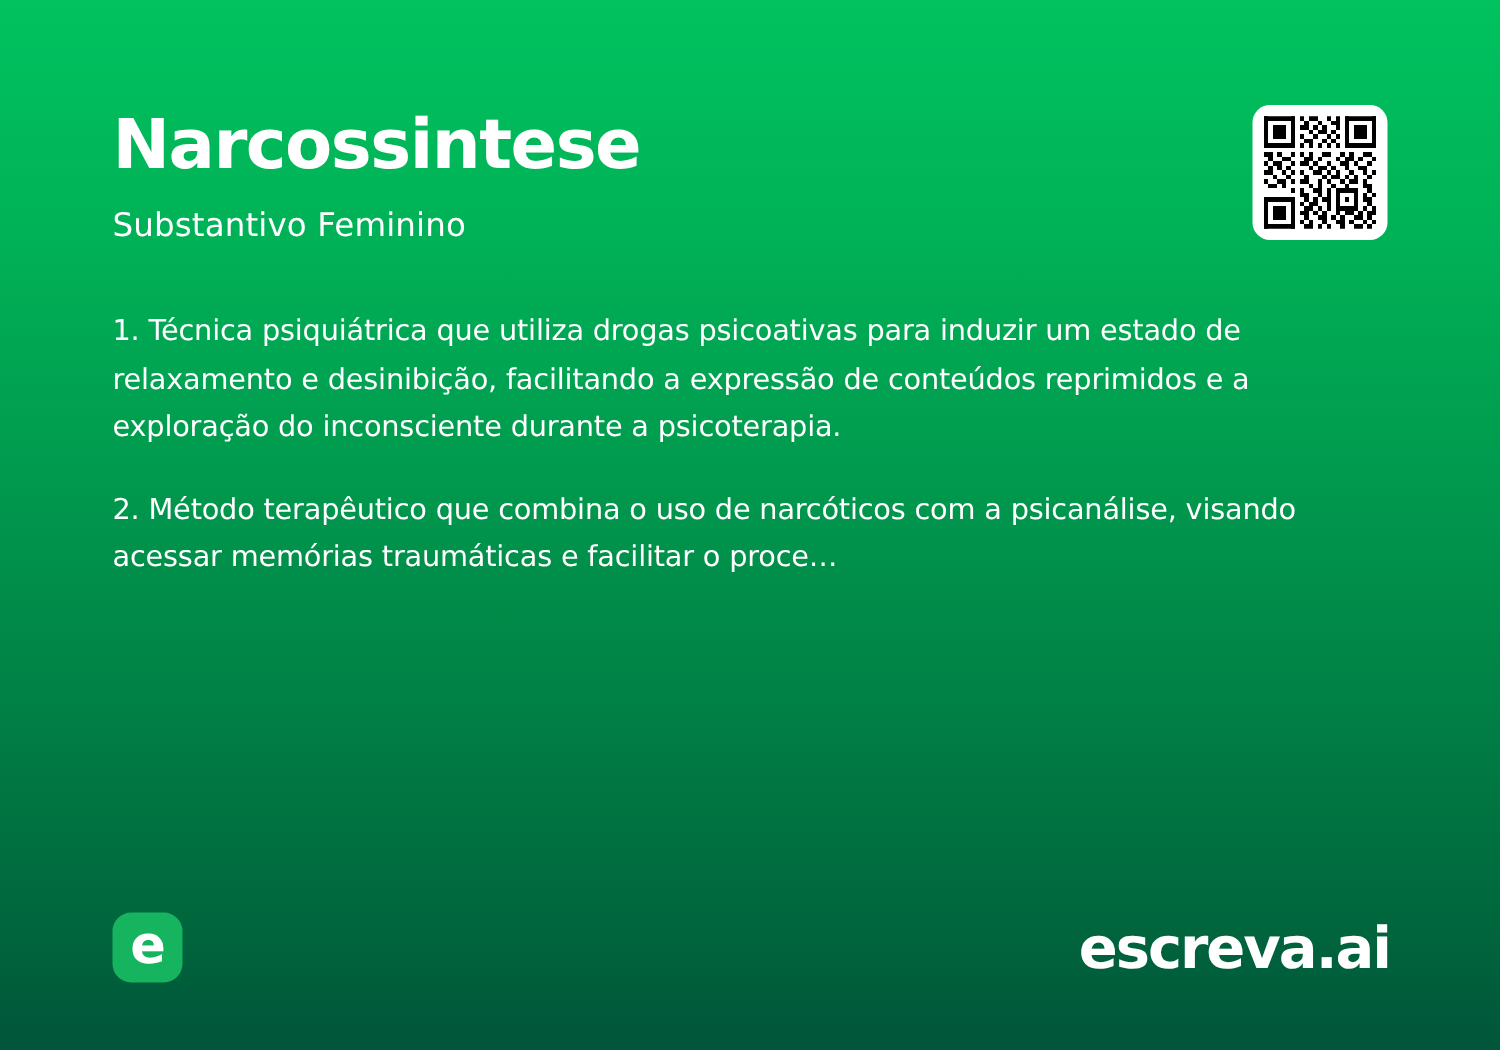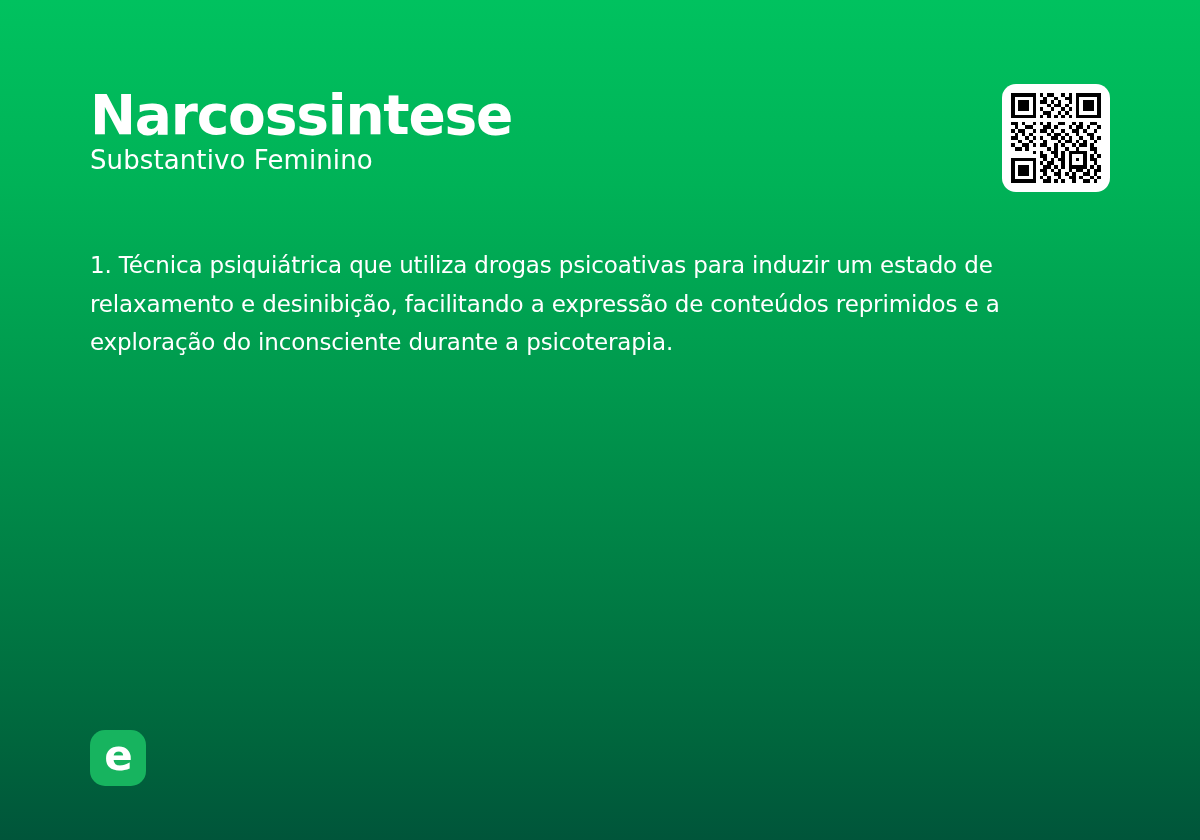--- a/index.html
+++ b/index.html
@@ -45,21 +45,21 @@
   .word-title {
     font-family: "DejaVu Sans", sans-serif;
     font-size: 55px;
     font-weight: 700;
     line-height: 1.08;
     color: #ffffff;
     letter-spacing: -1.2px;
   }
 
   .word-class {
-    margin-top: 0;
+    margin-top: 21px;
     font-family: "DejaVu Sans", sans-serif;
     font-size: 26px;
     font-weight: 400;
     line-height: 1.2;
     color: #ffffff;
     letter-spacing: 0.1px;
   }
 
   
   .qr-wrap {
@@ -323,21 +323,23 @@
           <rect x="20" y="24" width="2" height="1"></rect>
             <rect x="23" y="24" width="1" height="1"></rect>
         </g>
       </svg>
     </div>
 
   </div>
 
   <div class="definitions">
     <p class="definition">1. Técnica psiquiátrica que utiliza drogas psicoativas para induzir um estado de relaxamento e desinibição, facilitando a expressão de conteúdos reprimidos e a exploração do inconsciente durante a psicoterapia.</p>
+    <p class="definition">2. Método terapêutico que combina o uso de narcóticos com a psicanálise, visando acessar memórias traumáticas e facilitar o proce…</p>
   </div>
 
   <div class="footer">
     <div class="logo-badge">
       <span class="logo-badge-letter">e</span>
     </div>
+    <div class="brand-wordmark">escreva.ai</div>
   </div>
 
 </div>
 
 </body></html>

